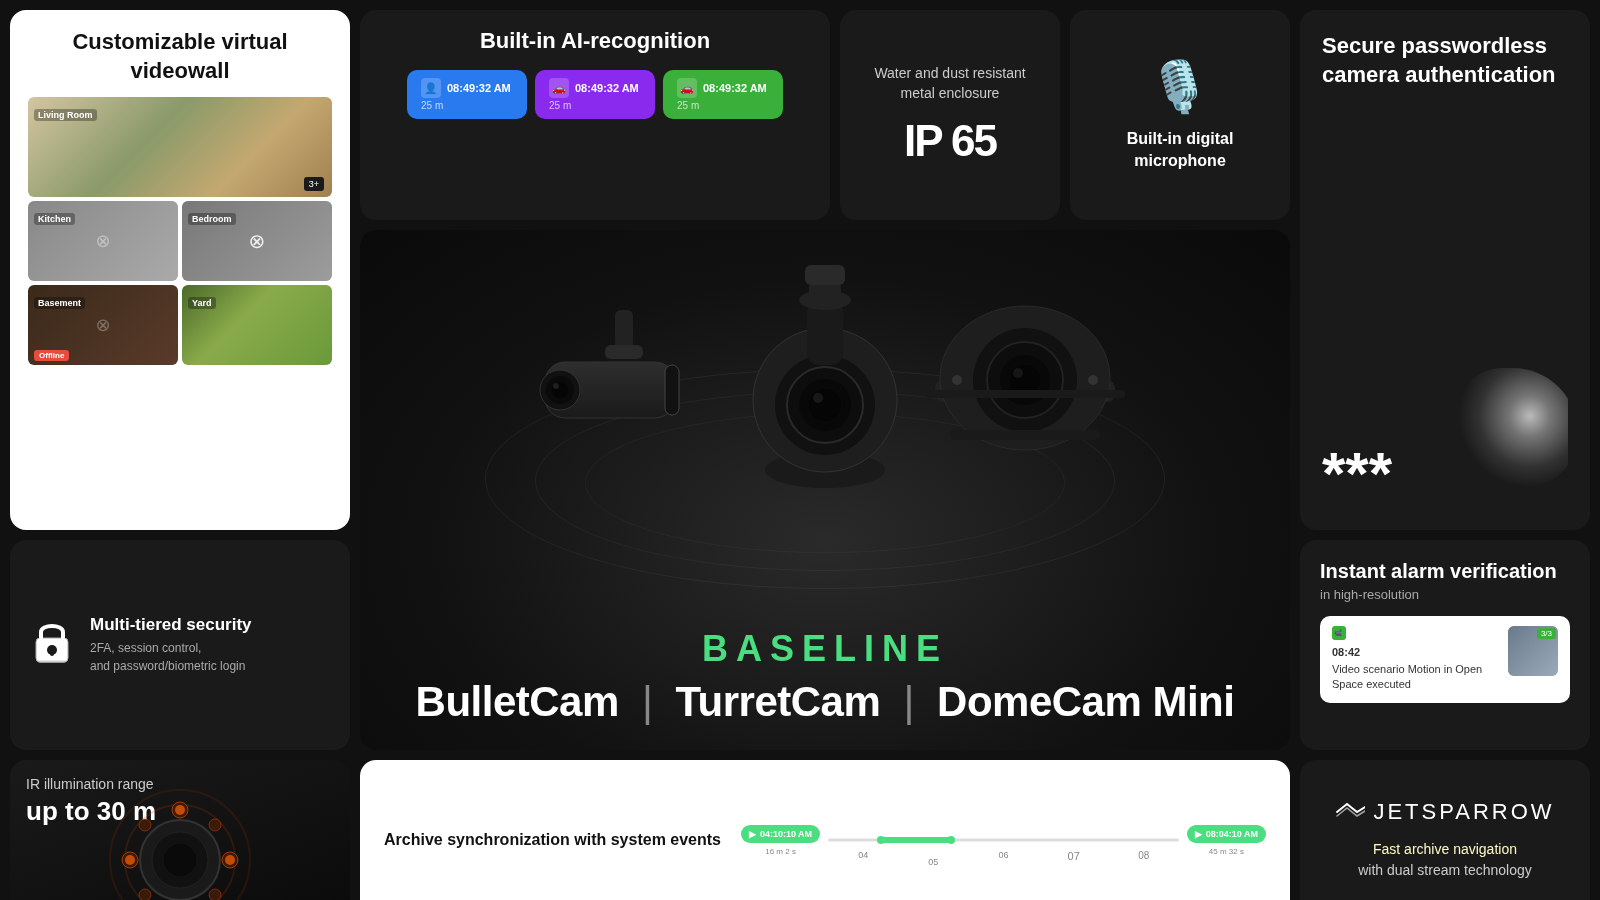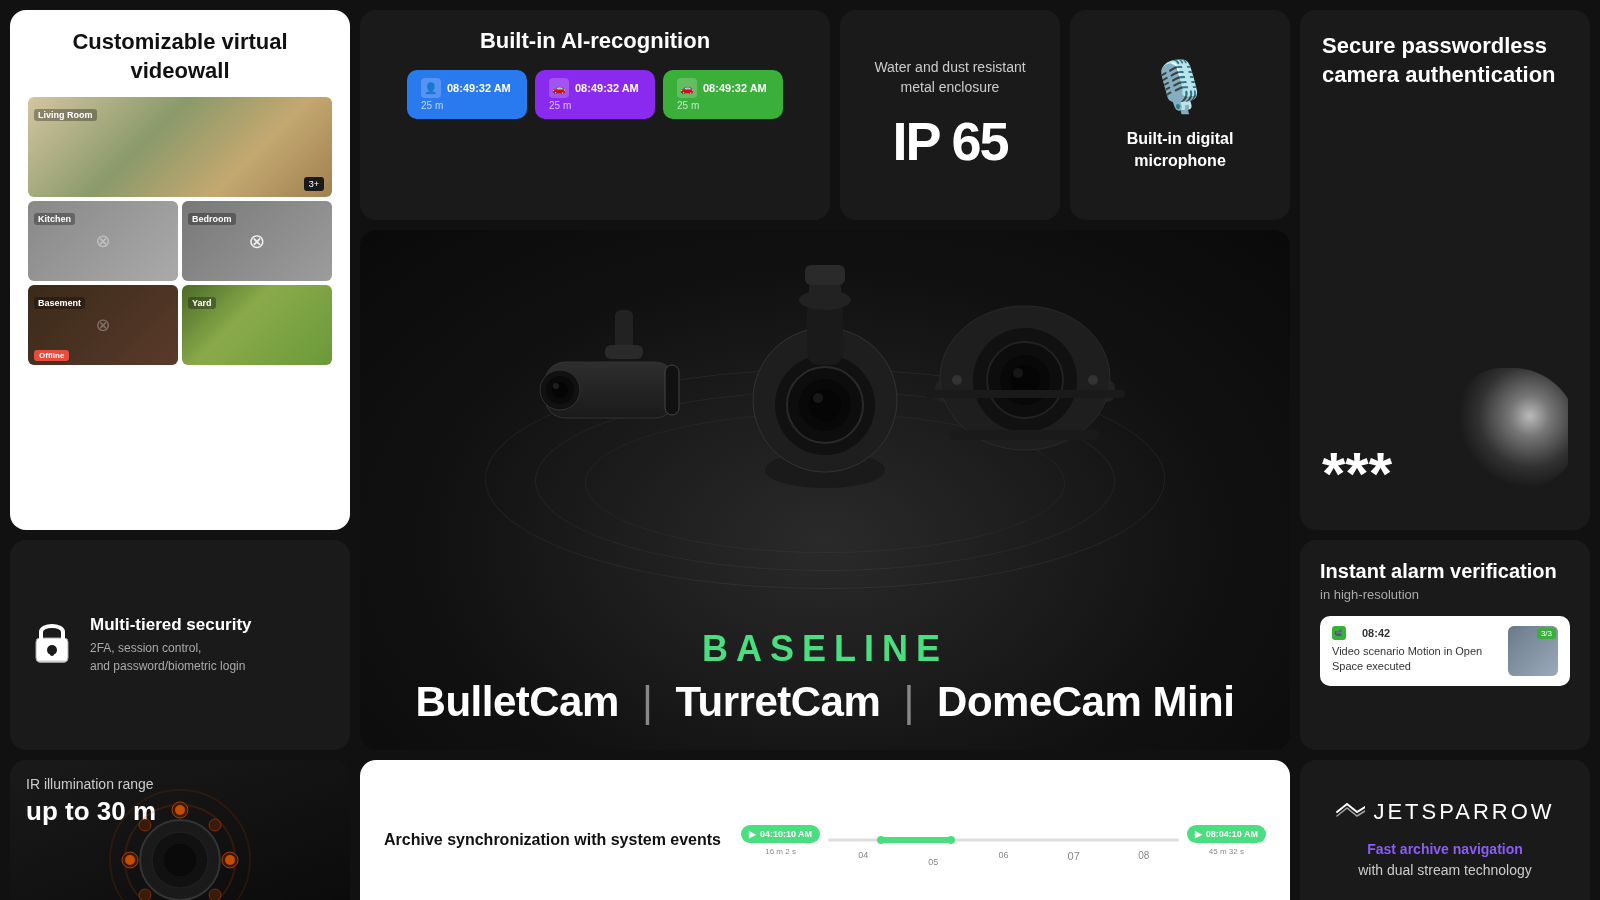--- a/index.html
+++ b/index.html
@@ -187,21 +187,21 @@
       padding: 16px;
       text-align: center;
     }
     .card-ip p {
       font-size: 14px;
       color: #ccc;
       margin-bottom: 12px;
       line-height: 1.4;
     }
     .ip-text {
-      font-size: 54px;
+      font-size: 44px;
       font-weight: 900;
       color: white;
       letter-spacing: -2px;
     }
 
     
     .card-mic {
       grid-column: 4;
       grid-row: 1;
       background: #1a1a1a;
@@ -361,23 +361,23 @@
       background: white;
       border-radius: 10px;
       padding: 10px 12px;
       display: flex;
       gap: 10px;
       align-items: flex-start;
     }
     .alarm-card-left { flex: 1; }
     .alarm-time {
       display: flex;
-      align-items: center;
-      gap: 16px;
+      gap: 6px;
       margin-bottom: 4px;
+      flex-direction: column;
     }
     .alarm-time-dot {
       width: 14px;
       height: 14px;
       background: #3aaf3a;
       border-radius: 3px;
       display: flex;
       align-items: center;
       justify-content: center;
       font-size: 7px;
@@ -433,22 +433,22 @@
     .js-icon {
       display: flex;
       align-items: center;
     }
     .card-jetsparrow p {
       font-size: 14px;
       color: #ccc;
       line-height: 1.5;
     }
     .card-jetsparrow p strong {
-      font-weight: 700;
-      color: #8b5cf6;
+      font-weight: 400;
+      color: #fef9c3;
     }
 
     
     .card-archive {
       grid-column: 2 / 5;
       grid-row: 4;
       background: white;
       border-radius: 16px;
       padding: 20px 24px;
       display: flex;

